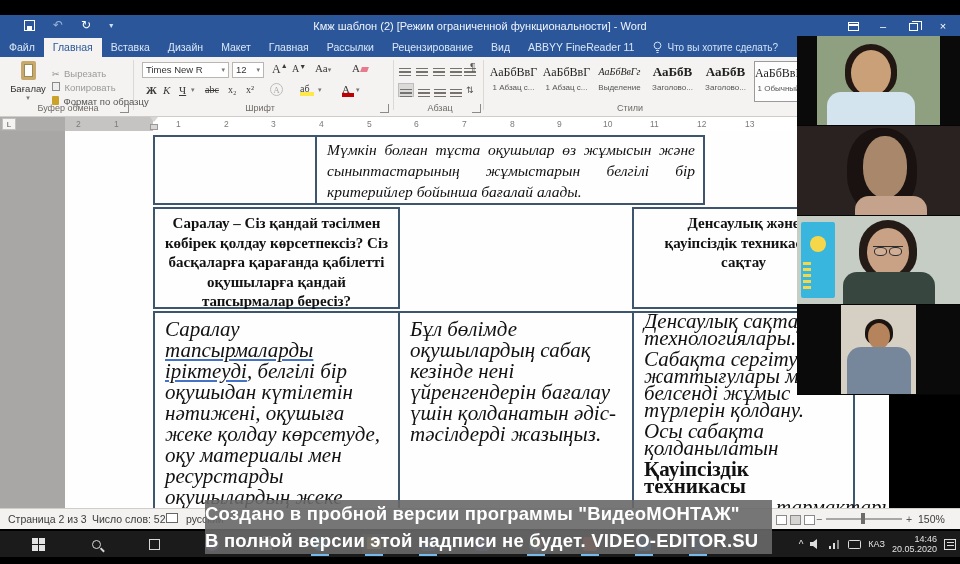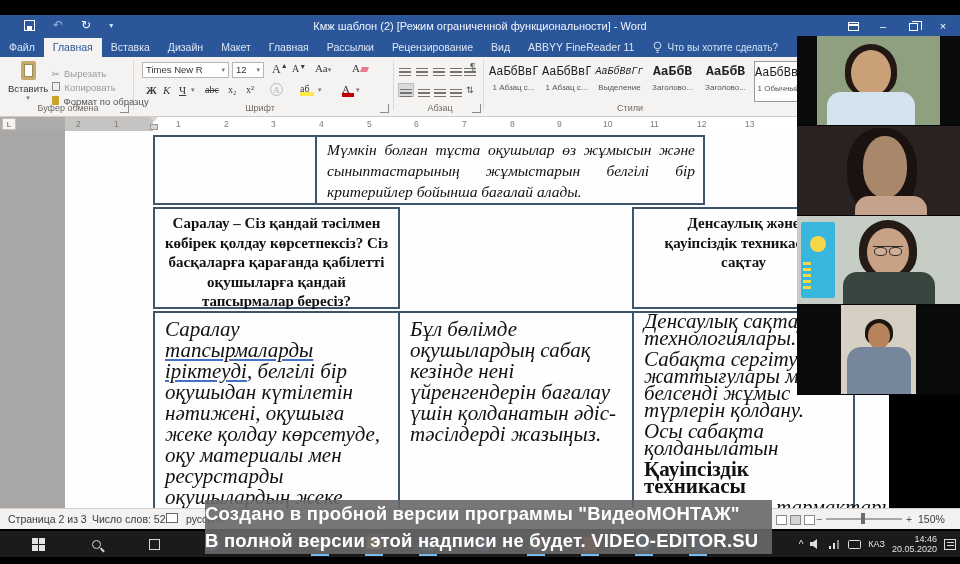--- a/index.html
+++ b/index.html
@@ -38,21 +38,21 @@
   .minitxt{font-size:9.5px;color:#9a9a9a;white-space:nowrap}
   .minitxt.dark{color:#555}
   .combo{position:absolute;height:16px;background:#fff;border:1px solid #b8b5b2;font-size:9.5px;color:#333;line-height:14px;padding:0 3px;white-space:nowrap}
   .combo .dd{float:right;color:#777;font-size:7px;margin-left:3px}
   .fbtn{position:absolute;font-size:11px;color:#3a3a3a;font-family:"Liberation Serif",serif}
   .ic-lines{display:inline-block;width:12px;height:10px;background:repeating-linear-gradient(#76736f 0 1.5px,transparent 1.5px 3.5px)}
   .alignbox{position:absolute;width:16px;height:14px;padding:2px}
   .alignbox.active{background:#dadada;border:1px solid #bdbdbd;padding:1px}
   .stylecard{position:absolute;top:4px;width:49px;height:41px;text-align:center;overflow:hidden}
   .stylecard.selected{border:1px solid #9a9a9a;background:#fdfdfd}
-  .stylecard .sample{font-family:Liberation Mono, monospace;font-size:12px;color:#222;line-height:22px;white-space:nowrap}
+  .stylecard .sample{font-family:Liberation Serif, serif;font-size:12px;color:#222;line-height:22px;white-space:nowrap}
   .stylecard .sname{font-size:8px;color:#555;white-space:nowrap}
 
   
   .ruler{top:117px;left:0;width:960px;height:14px;background:#aeacaa}
   .ruler .strip{position:absolute;left:65px;top:0;width:876px;height:14px;background:#fff}
   .ruler .marginzone{position:absolute;left:65px;top:0;width:88px;height:14px;background:#c6c4c2}
   .rnum{position:absolute;top:2px;font-size:8.5px;color:#7d7a77}
   .tabsel{position:absolute;left:2px;top:1px;width:14px;height:12px;background:#f5f4f2;border:1px solid #c2bfbc;font-size:8px;color:#555;text-align:center;line-height:11px}
   .indent-top{position:absolute;left:150px;top:0;width:0;height:0;border-left:4px solid transparent;border-right:4px solid transparent;border-top:5px solid #d8d6d4}
   .indent-bot{position:absolute;left:150px;top:7px;width:8px;height:6px;background:#d8d6d4;border:1px solid #9a9896}
@@ -176,21 +176,21 @@
 
   <div class="abs ribbon">
     <div class="gsep" style="left:133px"></div>
     <div class="gsep" style="left:393px"></div>
     <div class="gsep" style="left:483px"></div>
 
     <div class="abs" style="left:8px;top:4px;width:40px;text-align:center">
       <div style="width:15px;height:19px;margin:0 auto;background:#c9a96a;border-radius:2px;position:relative">
         <div style="position:absolute;left:3px;top:3px;width:9px;height:13px;background:#fff;border:1px solid #9a8a5a"></div>
       </div>
-      <div style="font-size:9.5px;color:#333;margin-top:3px">Вставить</div>
+      <div style="font-size:9.5px;color:#333;margin-top:3px">Бағалау</div>
       <div style="font-size:7px;color:#777">▾</div>
     </div>
     <div class="abs" style="left:52px;top:6px">
       <span style="color:#8a8a8a;font-size:9px">✂</span>
       <span class="minitxt">Вырезать</span>
     </div>
     <div class="abs" style="left:52px;top:20px">
       <span style="display:inline-block;width:8px;height:9px;border:1px solid #8a8a8a;background:#eee"></span>
       <span class="minitxt">Копировать</span>
     </div>

